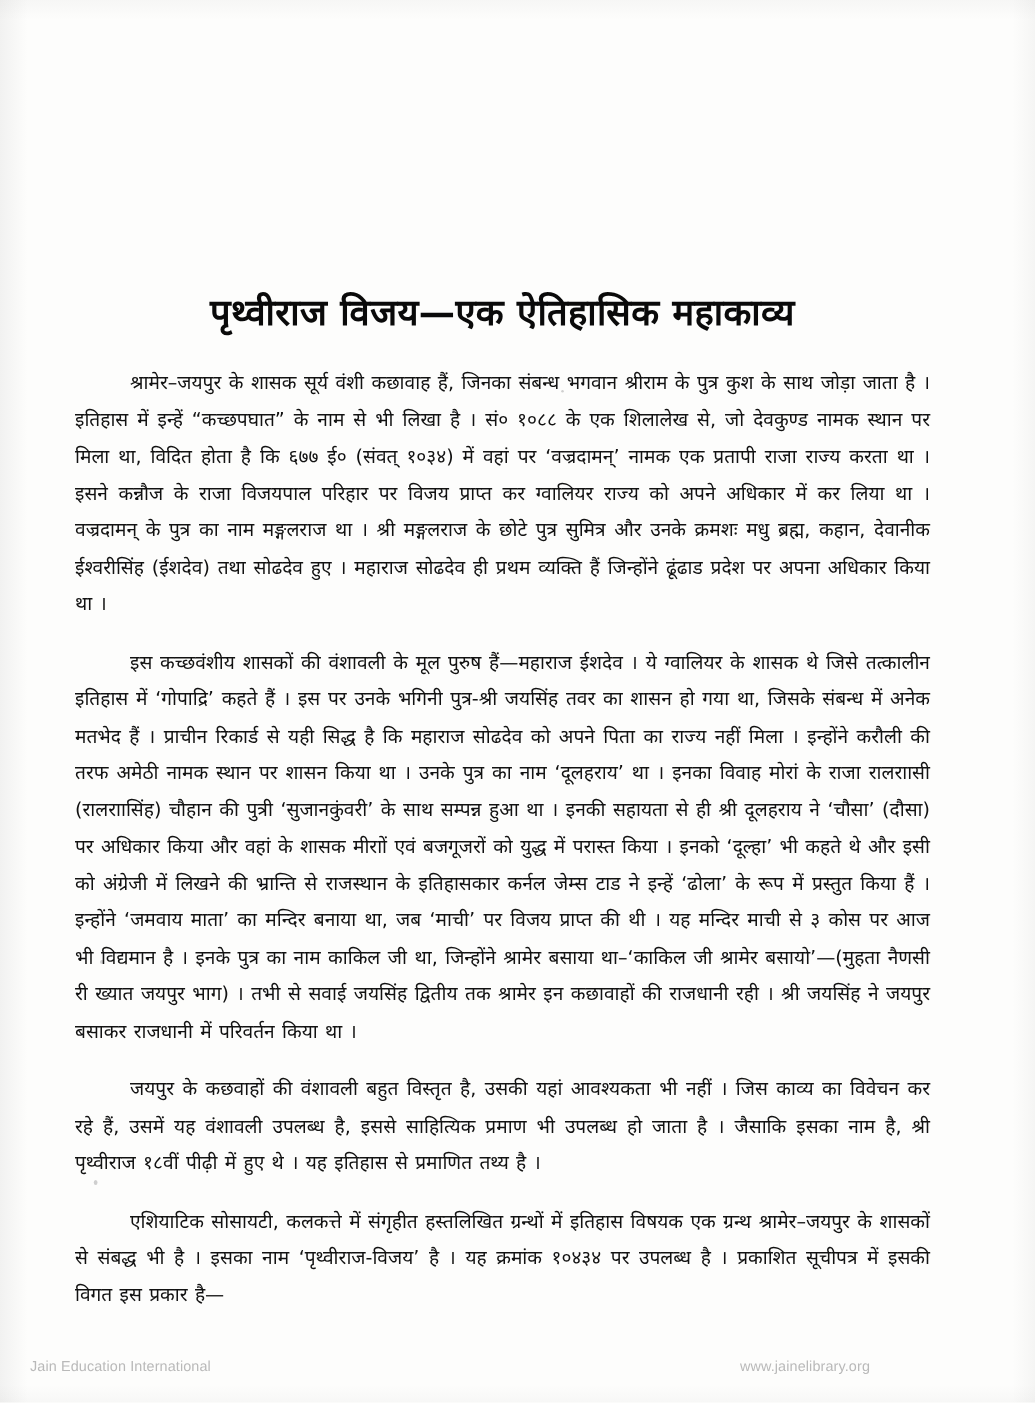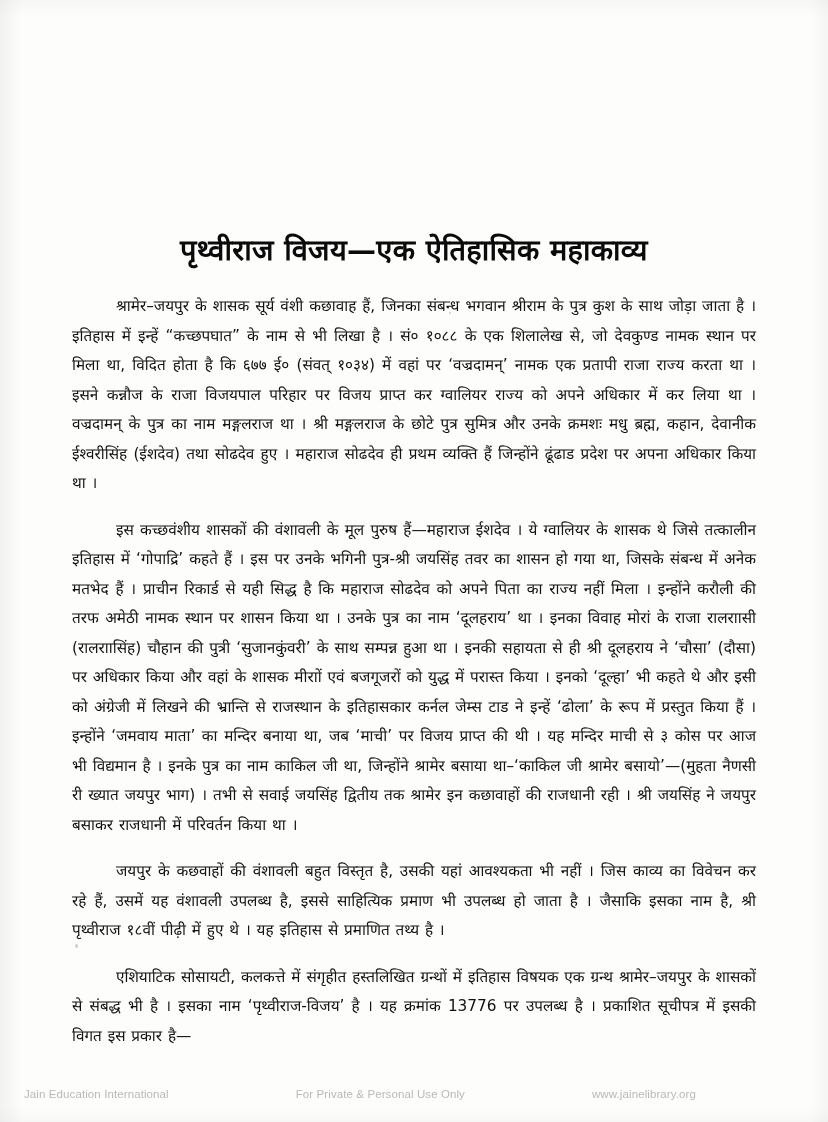--- a/index.html
+++ b/index.html
@@ -33,21 +33,21 @@
     background:
       linear-gradient(to right, rgba(140,140,140,0.10) 0px, rgba(255,255,255,0) 22px),
       linear-gradient(to left,  rgba(140,140,140,0.07) 0px, rgba(255,255,255,0) 18px),
       linear-gradient(to bottom, rgba(140,140,140,0.06) 0px, rgba(255,255,255,0) 16px),
       linear-gradient(to top,   rgba(140,140,140,0.05) 0px, rgba(255,255,255,0) 14px);
   }
 
   
   .content {
     position: absolute;
-    left: 72px;
+    left: 60px;
     top: 0;
     width: 684px;
     height: 858px;
   }
 
   .doc-title {
     margin: 0;
     padding-top: 232px;
     text-align: center;
     font-family: "DejaVu Sans", "Liberation Sans", sans-serif;
@@ -120,24 +120,23 @@
     <h1 class="doc-title">पृथ्वीराज विजय—एक ऐतिहासिक महाकाव्य</h1>
 
     <div class="body-block">
 
       <p class="para">श्रामेर–जयपुर के शासक सूर्य वंशी कछावाह हैं, जिनका संबन्ध भगवान श्रीराम के पुत्र कुश के साथ जोड़ा जाता है । इतिहास में इन्हें “कच्छपघात” के नाम से भी लिखा है । सं० १०८८ के एक शिलालेख से, जो देवकुण्ड नामक स्थान पर मिला था, विदित होता है कि ६७७ ई० (संवत् १०३४) में वहां पर ‘वज्रदामन्’ नामक एक प्रतापी राजा राज्य करता था । इसने कन्नौज के राजा विजयपाल परिहार पर विजय प्राप्त कर ग्वालियर राज्य को अपने अधिकार में कर लिया था । वज्रदामन् के पुत्र का नाम मङ्गलराज था । श्री मङ्गलराज के छोटे पुत्र सुमित्र और उनके क्रमशः मधु ब्रह्म, कहान, देवानीक ईश्वरीसिंह (ईशदेव) तथा सोढदेव हुए । महाराज सोढदेव ही प्रथम व्यक्ति हैं जिन्होंने ढूंढाड प्रदेश पर अपना अधिकार किया था ।</p>
 
       <p class="para">इस कच्छवंशीय शासकों की वंशावली के मूल पुरुष हैं—महाराज ईशदेव । ये ग्वालियर के शासक थे जिसे तत्कालीन इतिहास में ‘गोपाद्रि’ कहते हैं । इस पर उनके भगिनी पुत्र-श्री जयसिंह तवर का शासन हो गया था, जिसके संबन्ध में अनेक मतभेद हैं । प्राचीन रिकार्ड से यही सिद्ध है कि महाराज सोढदेव को अपने पिता का राज्य नहीं मिला । इन्होंने करौली की तरफ अमेठी नामक स्थान पर शासन किया था । उनके पुत्र का नाम ‘दूलहराय’ था । इनका विवाह मोरां के राजा रालराासी (रालराासिंह) चौहान की पुत्री ‘सुजानकुंवरी’ के साथ सम्पन्न हुआ था । इनकी सहायता से ही श्री दूलहराय ने ‘चौसा’ (दौसा) पर अधिकार किया और वहां के शासक मीराों एवं बजगूजरों को युद्ध में परास्त किया । इनको ‘दूल्हा’ भी कहते थे और इसी को अंग्रेजी में लिखने की भ्रान्ति से राजस्थान के इतिहासकार कर्नल जेम्स टाड ने इन्हें ‘ढोला’ के रूप में प्रस्तुत किया हैं । इन्होंने ‘जमवाय माता’ का मन्दिर बनाया था, जब ‘माची’ पर विजय प्राप्त की थी । यह मन्दिर माची से ३ कोस पर आज भी विद्यमान है । इनके पुत्र का नाम काकिल जी था, जिन्होंने श्रामेर बसाया था–‘काकिल जी श्रामेर बसायो’—(मुहता नैणसी री ख्यात जयपुर भाग) । तभी से सवाई जयसिंह द्वितीय तक श्रामेर इन कछावाहों की राजधानी रही । श्री जयसिंह ने जयपुर बसाकर राजधानी में परिवर्तन किया था ।</p>
 
       <p class="para">जयपुर के कछवाहों की वंशावली बहुत विस्तृत है, उसकी यहां आवश्यकता भी नहीं । जिस काव्य का विवेचन कर रहे हैं, उसमें यह वंशावली उपलब्ध है, इससे साहित्यिक प्रमाण भी उपलब्ध हो जाता है । जैसाकि इसका नाम है, श्री पृथ्वीराज १८वीं पीढ़ी में हुए थे । यह इतिहास से प्रमाणित तथ्य है ।</p>
 
-      <p class="para">एशियाटिक सोसायटी, कलकत्ते में संगृहीत हस्तलिखित ग्रन्थों में इतिहास विषयक एक ग्रन्थ श्रामेर–जयपुर के शासकों से संबद्ध भी है । इसका नाम ‘पृथ्वीराज-विजय’ है । यह क्रमांक 13776 पर उपलब्ध है । प्रकाशित सूचीपत्र में इसकी विगत इस प्रकार है—</p>
+      <p class="para">एशियाटिक सोसायटी, कलकत्ते में संगृहीत हस्तलिखित ग्रन्थों में इतिहास विषयक एक ग्रन्थ श्रामेर–जयपुर के शासकों से संबद्ध भी है । इसका नाम ‘पृथ्वीराज-विजय’ है । यह क्रमांक १०४३४ पर उपलब्ध है । प्रकाशित सूचीपत्र में इसकी विगत इस प्रकार है—</p>
 
     </div>
   </div>
 
   <div class="page-footer">
     <span class="footer-left">Jain Education International</span>
-    <span class="footer-mid">For Private &amp; Personal Use Only</span>
     <span class="footer-right">www.jainelibrary.org</span>
   </div>
 
 </div>
 
 </body></html>

